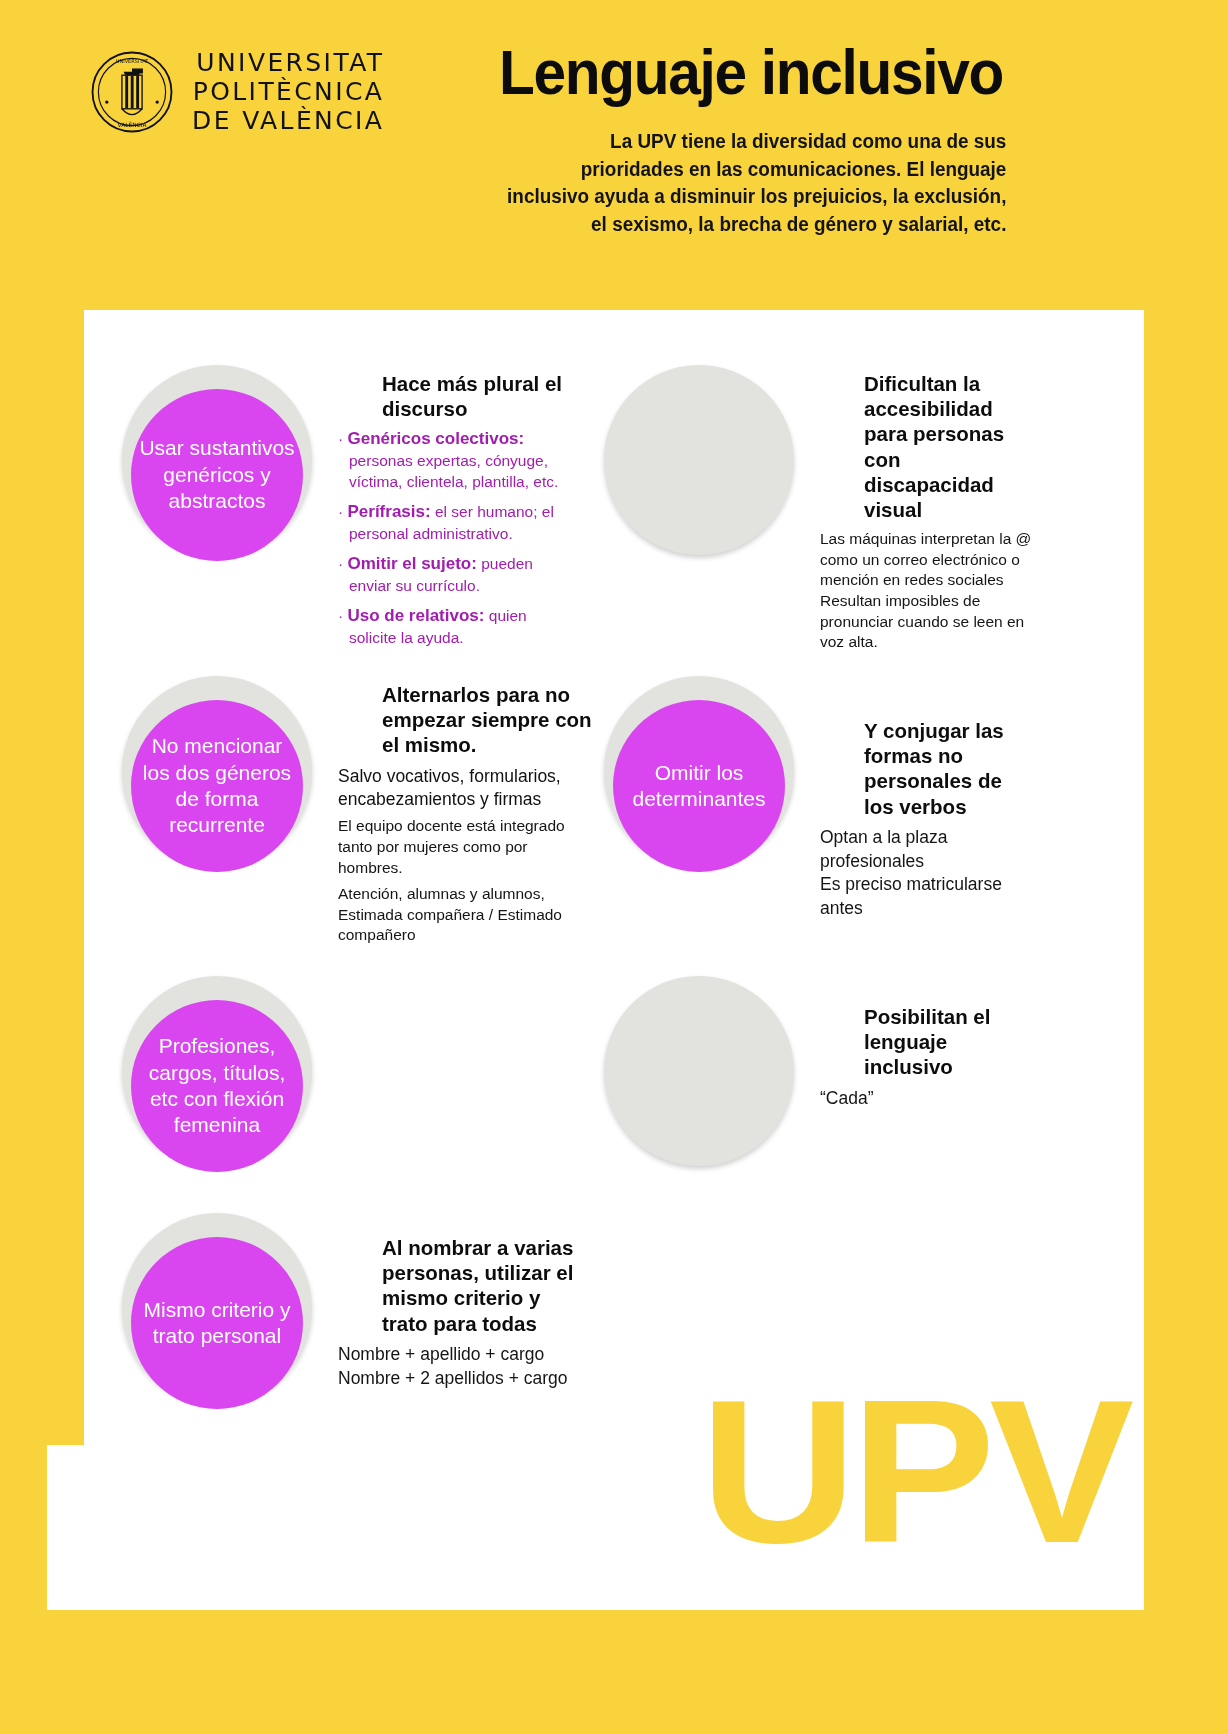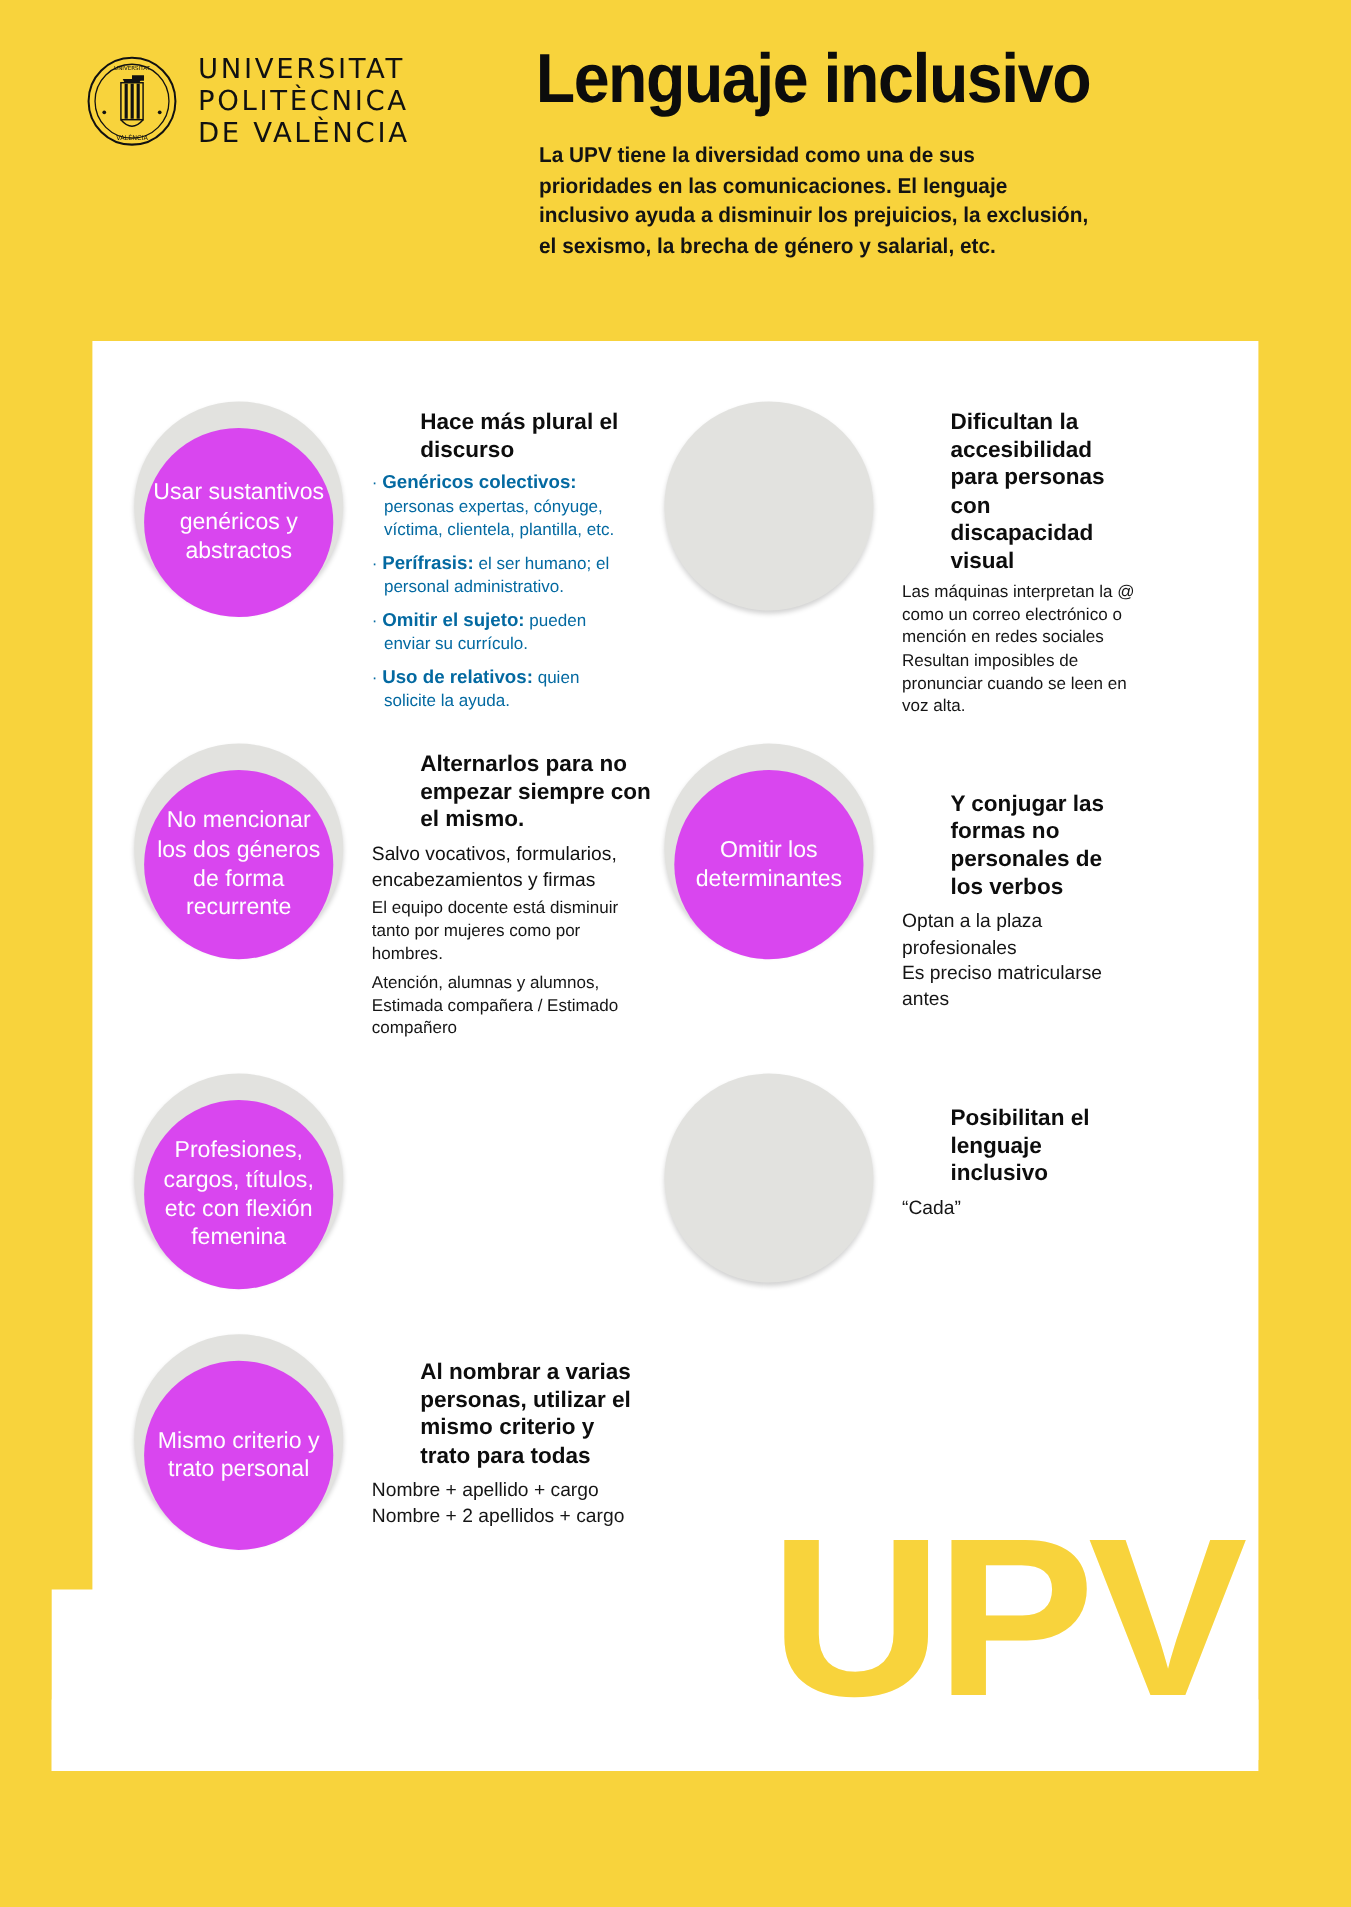--- a/index.html
+++ b/index.html
@@ -3,21 +3,21 @@
 <meta charset="utf-8">
 <style>
   html,body{margin:0;padding:0;}
   body{
     width:1228px;height:1734px;
     background:#F8D33C;
     font-family:"Liberation Sans","DejaVu Sans",sans-serif;
     overflow:hidden;position:relative;
   }
   
-  .header{position:absolute;left:0;top:0;width:1101px;height:345px;}
+  .header{position:absolute;left:12px;top:0;width:1101px;height:345px;text-align:right;}
   .logo-wrap{position:absolute;left:78px;top:48px;display:flex;align-items:center;gap:18px;}
   .seal{width:84px;height:84px;flex:0 0 auto;}
   .wordmark{display:flex;flex-direction:column;justify-content:center;}
   .wordmark div{
     font-family:"DejaVu Sans","Liberation Sans",sans-serif;
     font-size:25px;letter-spacing:2.4px;color:#111;line-height:1.16;font-weight:400;
   }
   .title{
     position:absolute;left:487px;top:40px;
     font-family:"Liberation Sans","DejaVu Sans",sans-serif;
@@ -64,21 +64,21 @@
   .pointer{
     position:absolute;left:168px;top:62px;width:0;height:0;
     border-top:33px solid transparent;border-bottom:33px solid transparent;
     border-left:30px solid #D9C153;z-index:-1;
   }
   .txt{margin-left:26px;padding-top:6px;}
   .h{font-weight:bold;font-size:20.5px;line-height:1.23;color:#0d0d0d;margin-bottom:7px;margin-left:44px;}
   .body-md{font-size:17.5px;line-height:1.36;color:#151515;}
   .body-sm{font-size:15.5px;line-height:1.33;color:#151515;}
   .bullets{margin:0;padding:0;list-style:none;}
-  .bullets li{font-size:15.5px;line-height:1.35;color:#0369a1;margin-bottom:8px;padding-left:11px;text-indent:-11px;}
+  .bullets li{font-size:15.5px;line-height:1.35;color:#a21caf;margin-bottom:8px;padding-left:11px;text-indent:-11px;}
   .bullets li b{font-size:17px;font-weight:bold;}
   .ex{font-size:15.5px;line-height:1.34;color:#151515;margin-top:5px;}
   .sub-strong{font-size:17.5px;line-height:1.34;color:#111;margin-bottom:4px;}
 </style>
 </head>
 <body>
 
 <div class="header">
 
   <div class="logo-wrap">
@@ -148,21 +148,21 @@
   <div class="circle-wrap">
     <div class="pointer"></div>
     <div class="ring"></div>
     <div class="disc">
       <span>No mencionar los dos géneros de forma recurrente</span>
     </div>
   </div>
   <div class="txt" style="width:258px;">
     <div class="h">Alternarlos para no empezar siempre con el mismo.</div>
     <div class="sub-strong">Salvo vocativos, formularios, encabezamientos y firmas</div>
-    <div class="ex">El equipo docente está disminuir tanto por mujeres como por hombres.</div>
+    <div class="ex">El equipo docente está integrado tanto por mujeres como por hombres.</div>
     <div class="ex">Atención, alumnas y alumnos, Estimada compañera / Estimado compañero</div>
   </div>
 </div>
 
 <div class="block" style="left:604px;top:676px;width:440px;">
   <div class="circle-wrap">
     <div class="pointer"></div>
     <div class="ring"></div>
     <div class="disc">
       <span>Omitir los determinantes</span>

